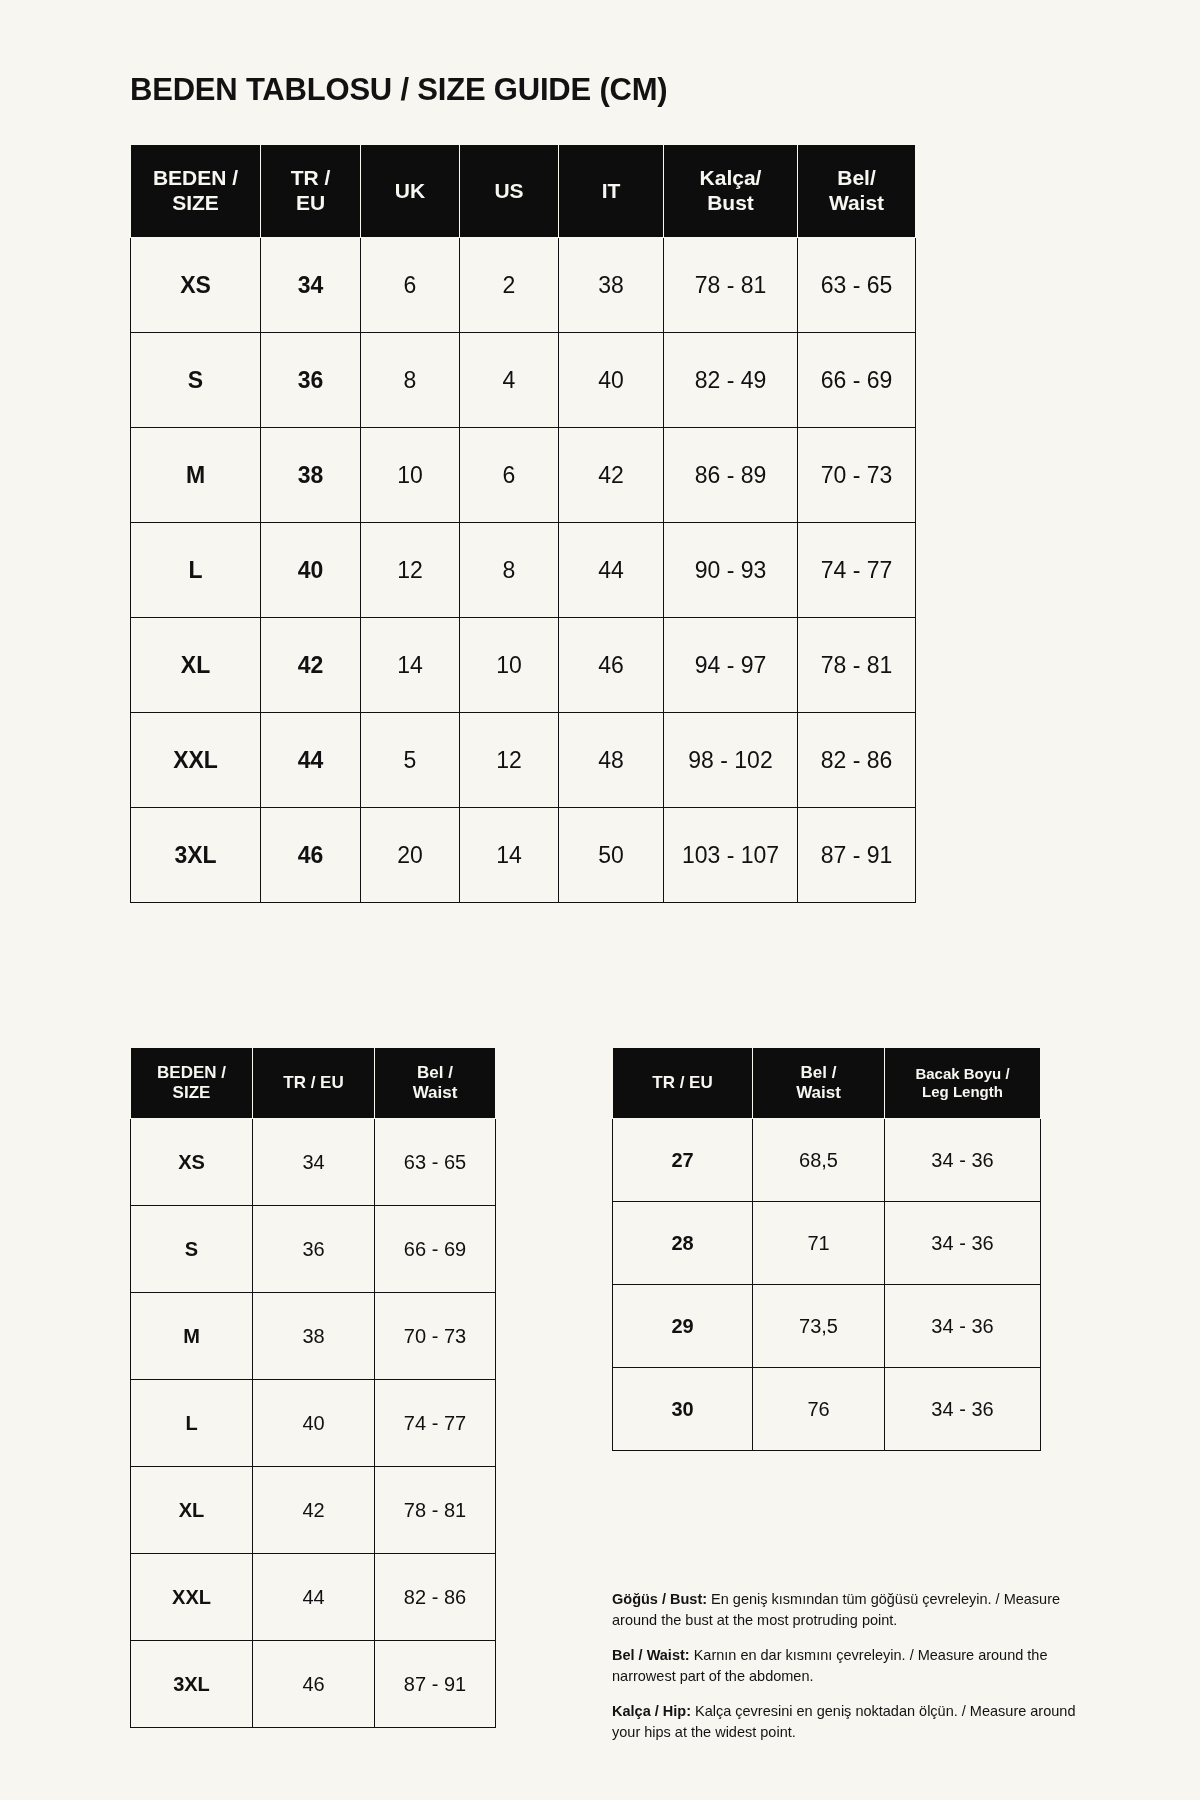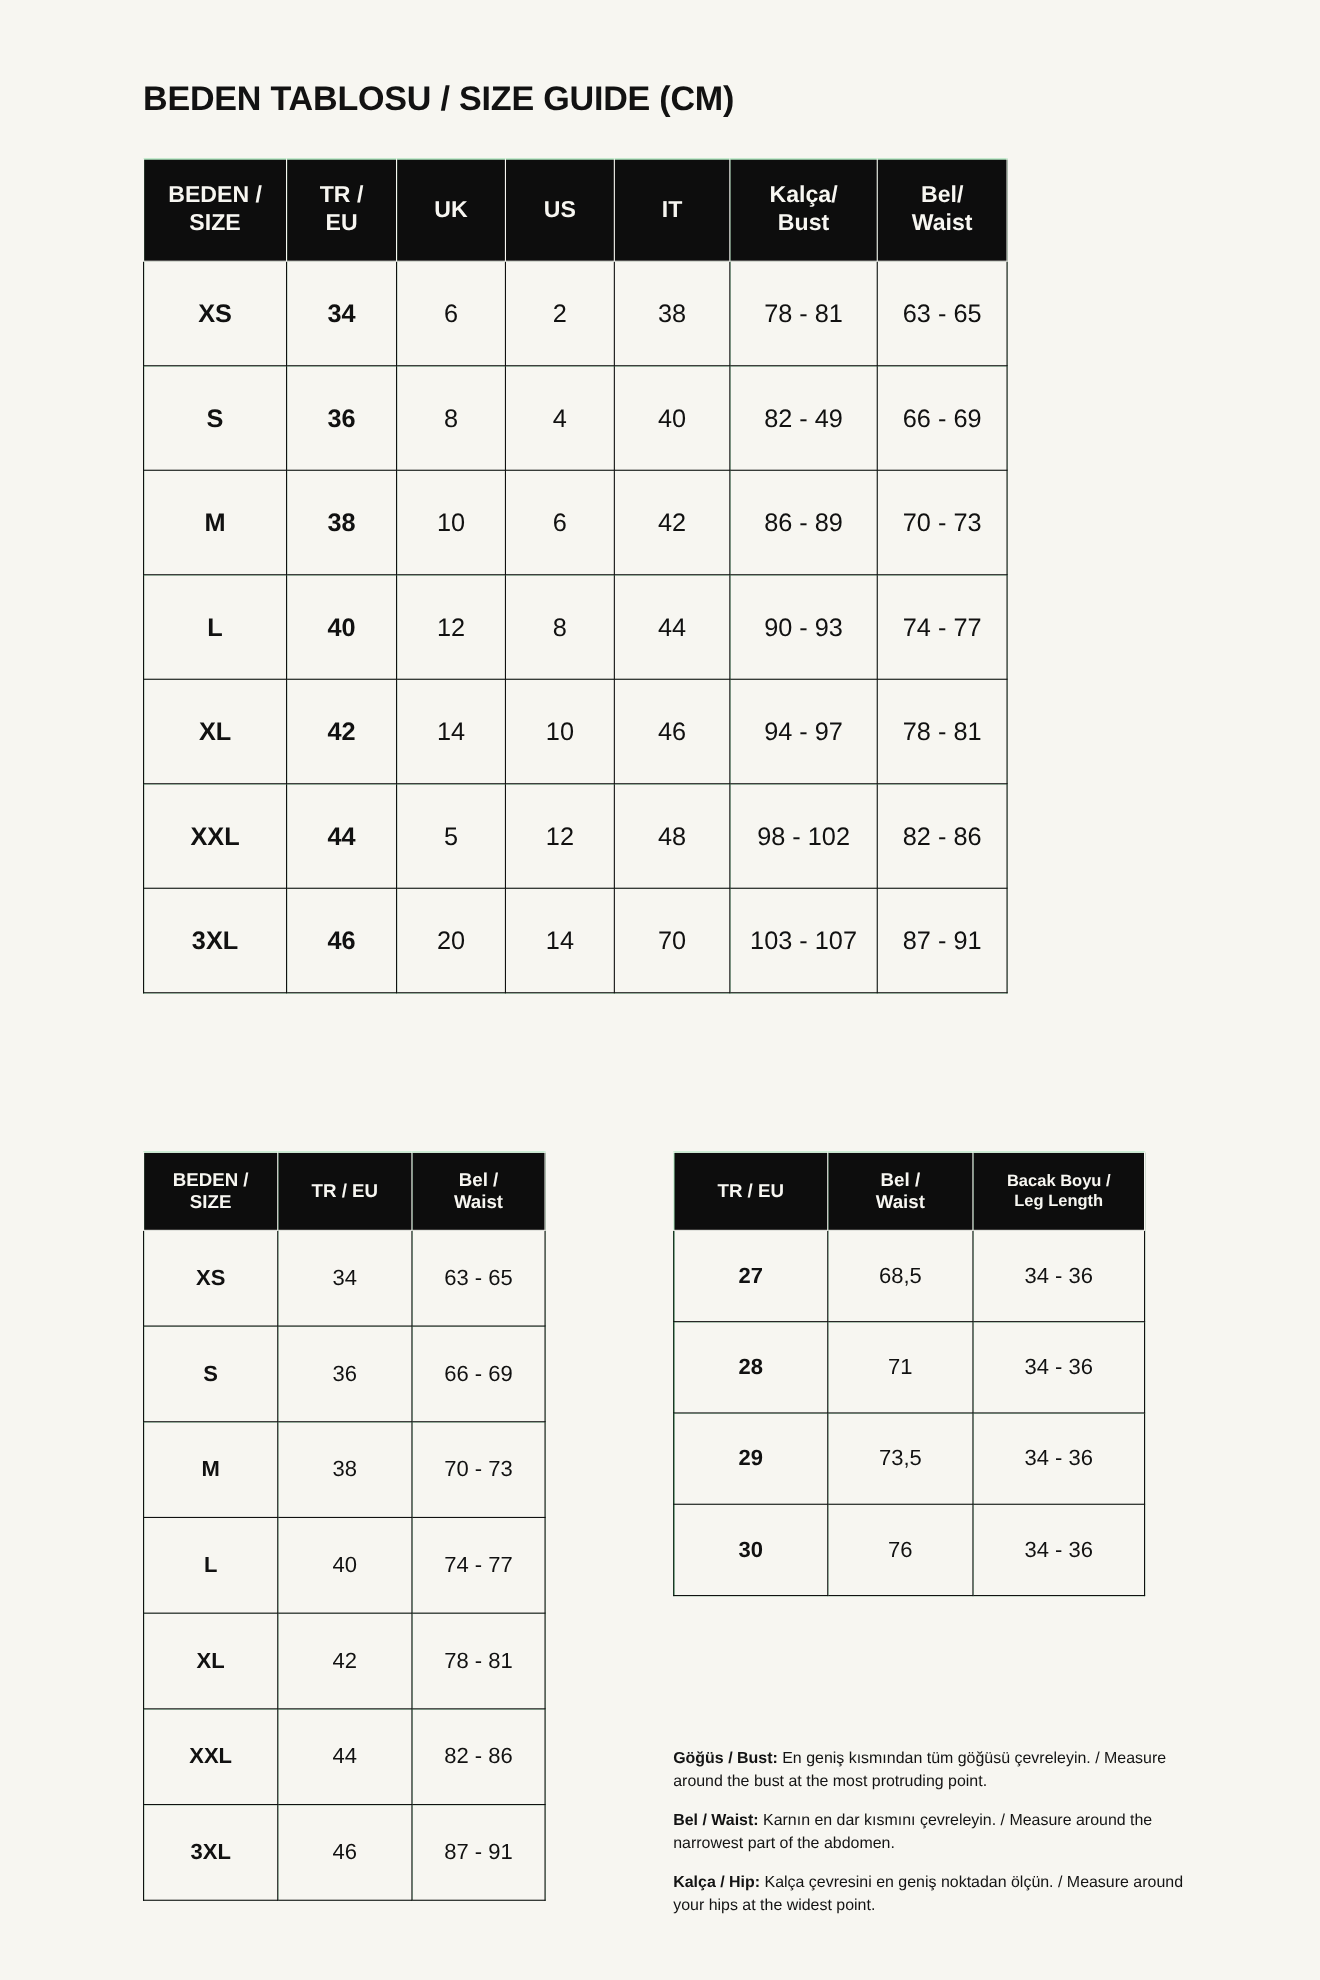--- a/index.html
+++ b/index.html
@@ -246,21 +246,21 @@
             <td class="r">12</td>
             <td class="r">48</td>
             <td class="r">98 - 102</td>
             <td class="r">82 - 86</td>
           </tr>
         <tr>
             <td class="b">3XL</td>
             <td class="b">46</td>
             <td class="r">20</td>
             <td class="r">14</td>
-            <td class="r">70</td>
+            <td class="r">50</td>
             <td class="r">103 - 107</td>
             <td class="r">87 - 91</td>
           </tr>
       </tbody>
     </table>
   </div>
 
   <div id="skirt-table-wrap">
     <table class="sz" id="skirt-table">
       <colgroup>

